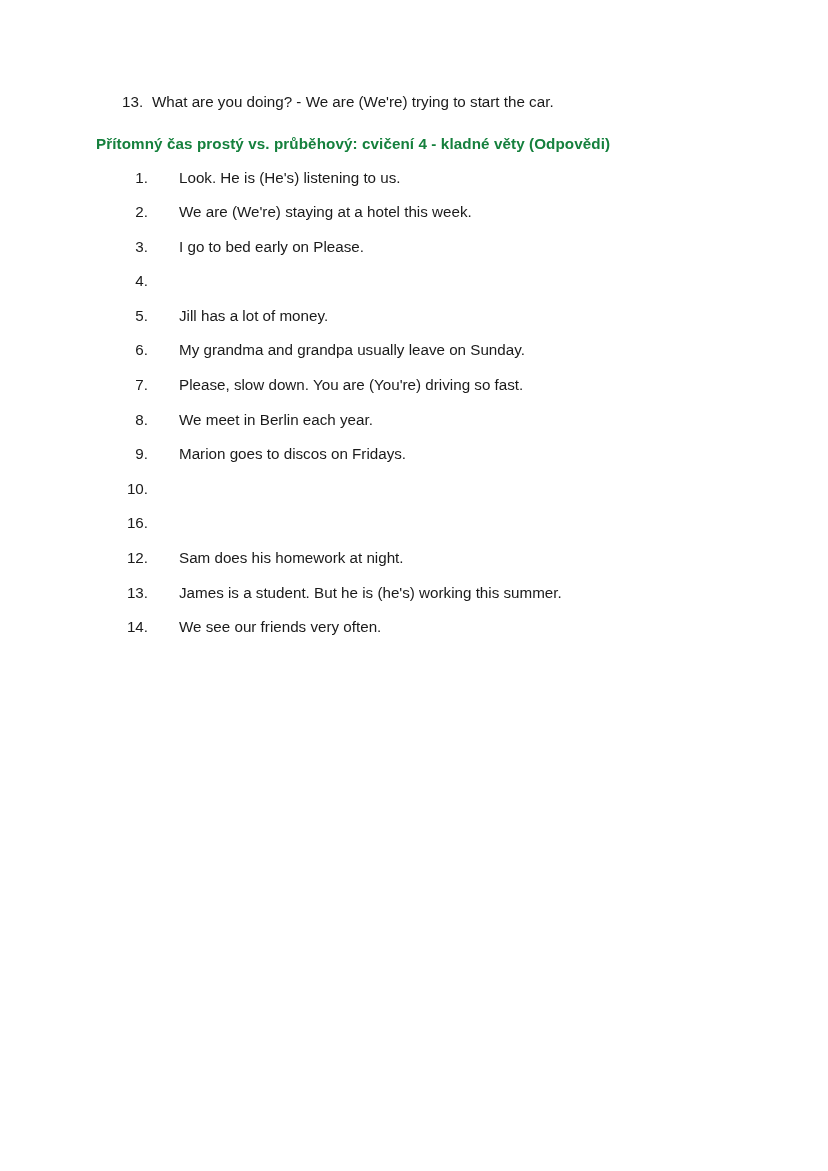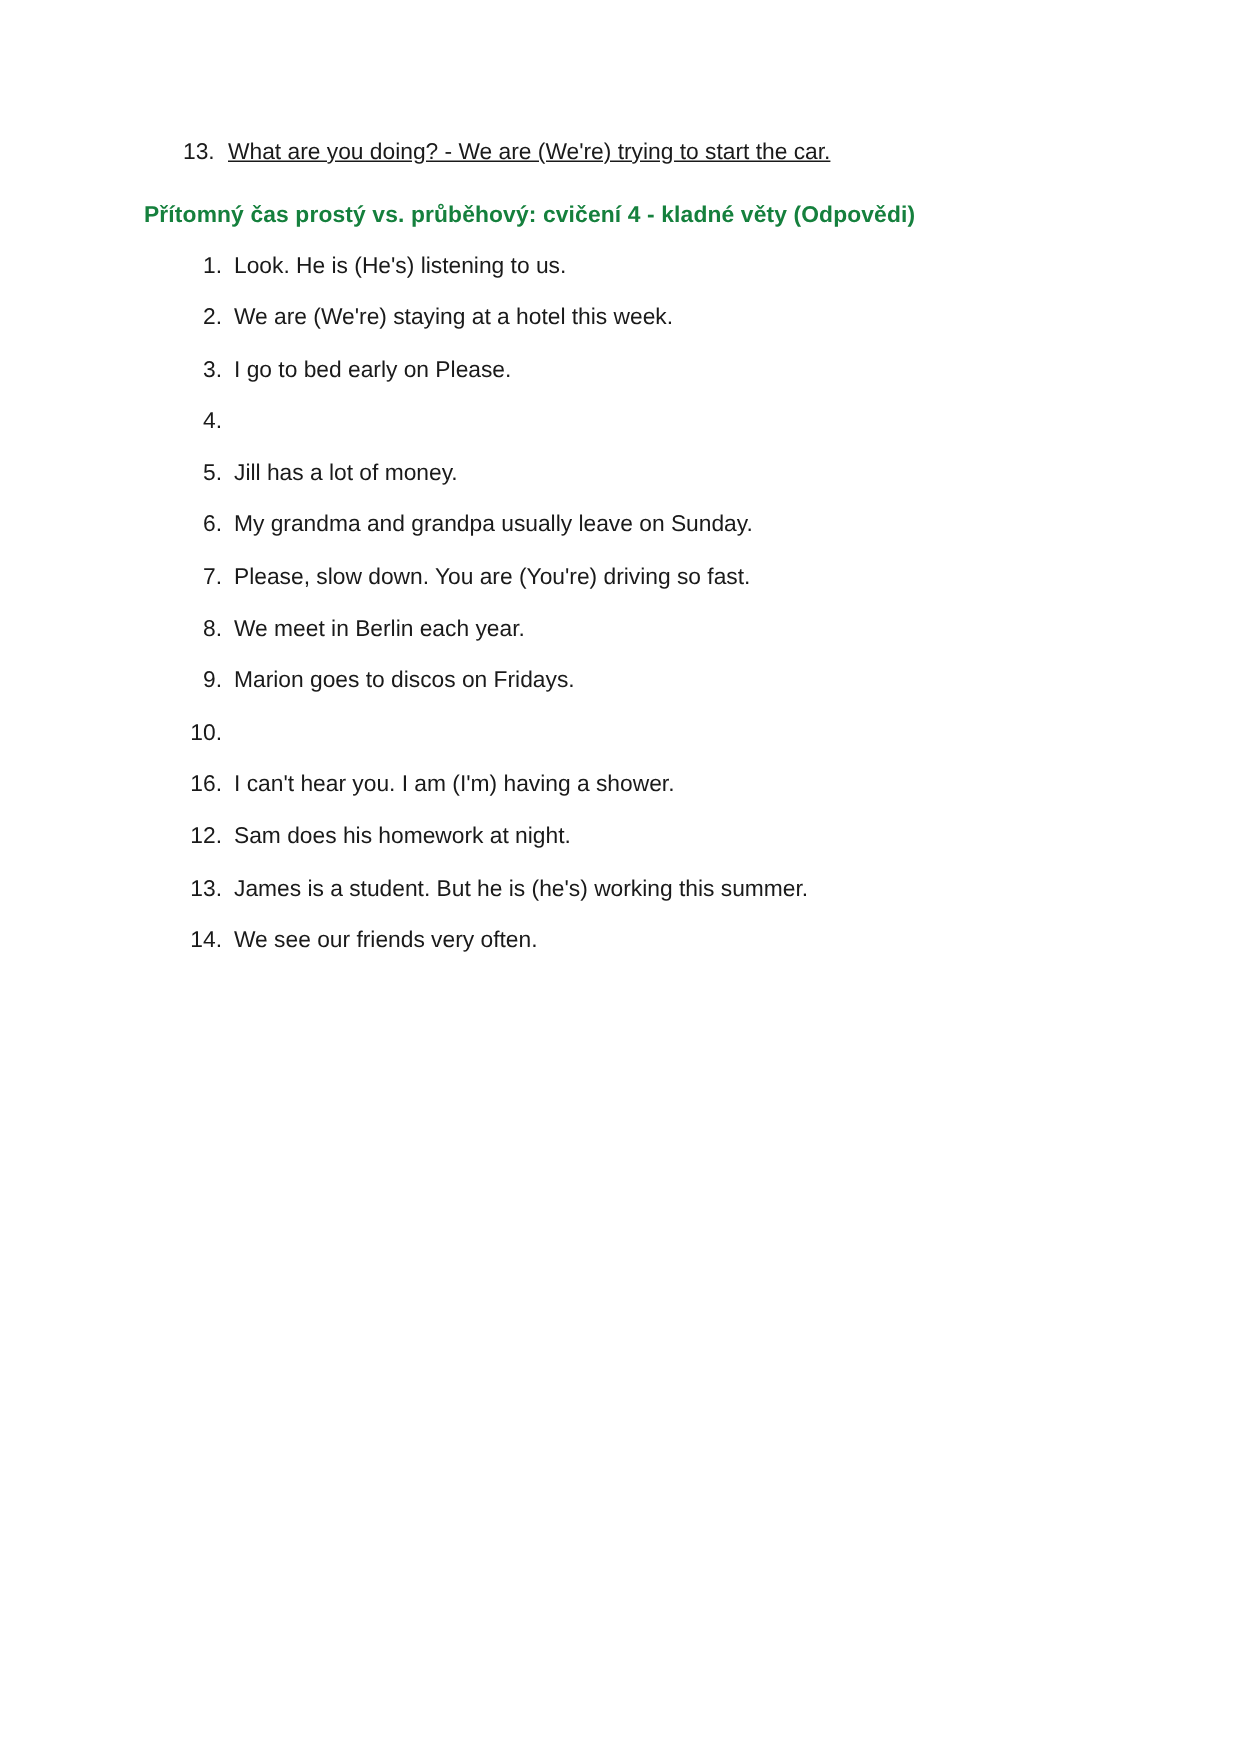--- a/index.html
+++ b/index.html
@@ -29,21 +29,20 @@
     margin: 0 0 0 26px;
     color: #1a1a1a;
   }
   .continued-item .num {
     width: 30px;
     flex: 0 0 30px;
     text-align: left;
   }
   .continued-item .txt {
     flex: 1 1 auto;
-    text-decoration: underline;
   }
   .section-heading {
     font-size: 15.2px;
     font-weight: bold;
     color: #15803d;
     margin: 22px 0 0 0;
     letter-spacing: 0.1px;
   }
   ol.answers {
     list-style: none;
@@ -61,20 +60,21 @@
   }
   ol.answers li .num {
     flex: 0 0 34px;
     width: 34px;
     text-align: right;
     padding-right: 8px;
     box-sizing: border-box;
   }
   ol.answers li .txt {
     flex: 1 1 auto;
+    margin-left: 23px;
   }
 </style>
 </head>
 <body>
 
 <div class="page">
 
   <div class="continued-item">
     <span class="num">13.</span>
     <span class="txt">What are you doing? - We are (We're) trying to start the car.</span>
@@ -116,21 +116,20 @@
     </li>
     <li>
       <span class="num">9.</span>
       <span class="txt">Marion goes to discos on Fridays.</span>
     </li>
     <li>
       <span class="num">10.</span>
     </li>
     <li>
       <span class="num">16.</span>
-      <span class="txt">I can't hear you. I am (I'm) having a shower.</span>
     </li>
     <li>
       <span class="num">12.</span>
       <span class="txt">Sam does his homework at night.</span>
     </li>
     <li>
       <span class="num">13.</span>
       <span class="txt">James is a student. But he is (he's) working this summer.</span>
     </li>
     <li>

